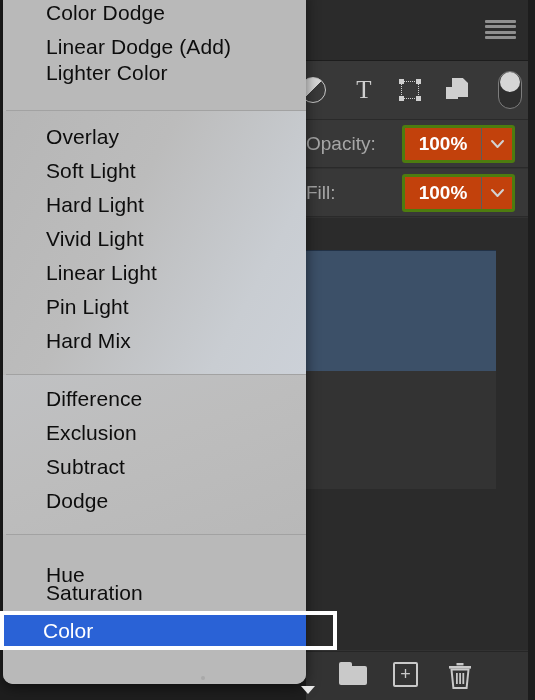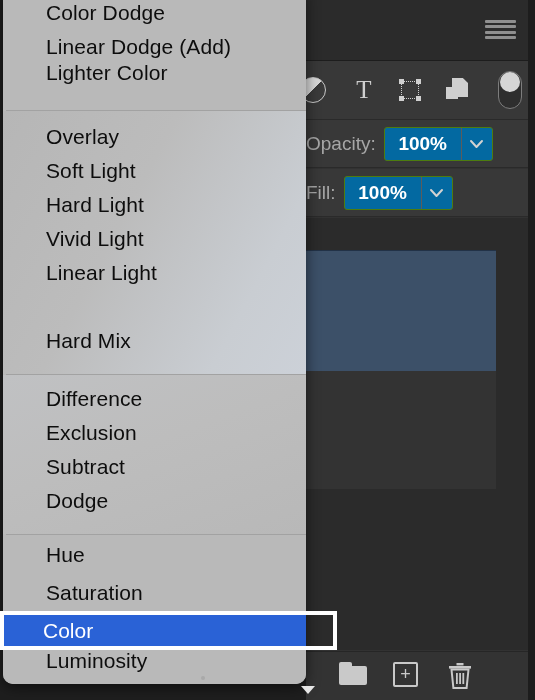--- a/index.html
+++ b/index.html
@@ -159,38 +159,38 @@
 
   
   .meta-row {
     position: absolute;
     left: 306px;
     width: 222px; height: 48px;
     background: #383838;
     border-bottom: 1px solid #2a2a2a;
     display: flex;
     align-items: center;
-    justify-content: flex-start;
+    justify-content: space-between;
     padding-right: 13px;
     box-sizing: border-box;
   }
   .meta-row.opacity { top: 120px; }
   .meta-row.fill    { top: 169px; }
   .meta-label {
     color: #a6a6a6;
     font-size: 19px;
     margin-right: 8px;
     white-space: nowrap;
   }
   .meta-field {
     display: flex;
     align-items: stretch;
-    border: 1px solid #4d7c0f;
+    border: 3px solid #4d7c0f;
     border-radius: 3px;
-    background: #0369a1;
+    background: #c2410c;
     height: 32px;
     overflow: hidden;
   }
   .meta-value {
     color: #ffffff;
     font-size: 19px;
     font-weight: bold;
     padding: 0 9px;
     display: flex;
     align-items: center;
@@ -479,30 +479,30 @@
 
   <div class="menu-item" style="top:4px">Color Dodge</div>
   <div class="menu-item" style="top:38px">Linear Dodge (Add)</div>
   <div class="menu-item" style="top:64px">Lighter Color</div>
 
   <div class="menu-item" style="top:128px">Overlay</div>
   <div class="menu-item" style="top:162px">Soft Light</div>
   <div class="menu-item" style="top:196px">Hard Light</div>
   <div class="menu-item" style="top:230px">Vivid Light</div>
   <div class="menu-item" style="top:264px">Linear Light</div>
+  <div class="menu-item" style="top:298px">Pin Light</div>
   <div class="menu-item" style="top:332px">Hard Mix</div>
 
   <div class="menu-item" style="top:390px">Difference</div>
   <div class="menu-item" style="top:424px">Exclusion</div>
   <div class="menu-item" style="top:458px">Subtract</div>
   <div class="menu-item" style="top:492px">Dodge</div>
 
-  <div class="menu-item" style="top:546px">Hue</div>
+  <div class="menu-item" style="top:566px">Hue</div>
   <div class="menu-item" style="top:584px">Saturation</div>
-  <div class="menu-item" style="top:652px">Luminosity</div>
 
   <div class="menu-bottom-dot"></div>
 </div>
 
 <div class="focus-ring-inner"></div>
 <div class="focus-ring-label">Color</div>
 <div class="focus-ring"></div>
 <div class="scroll-arrow"></div>
 
 </body></html>

